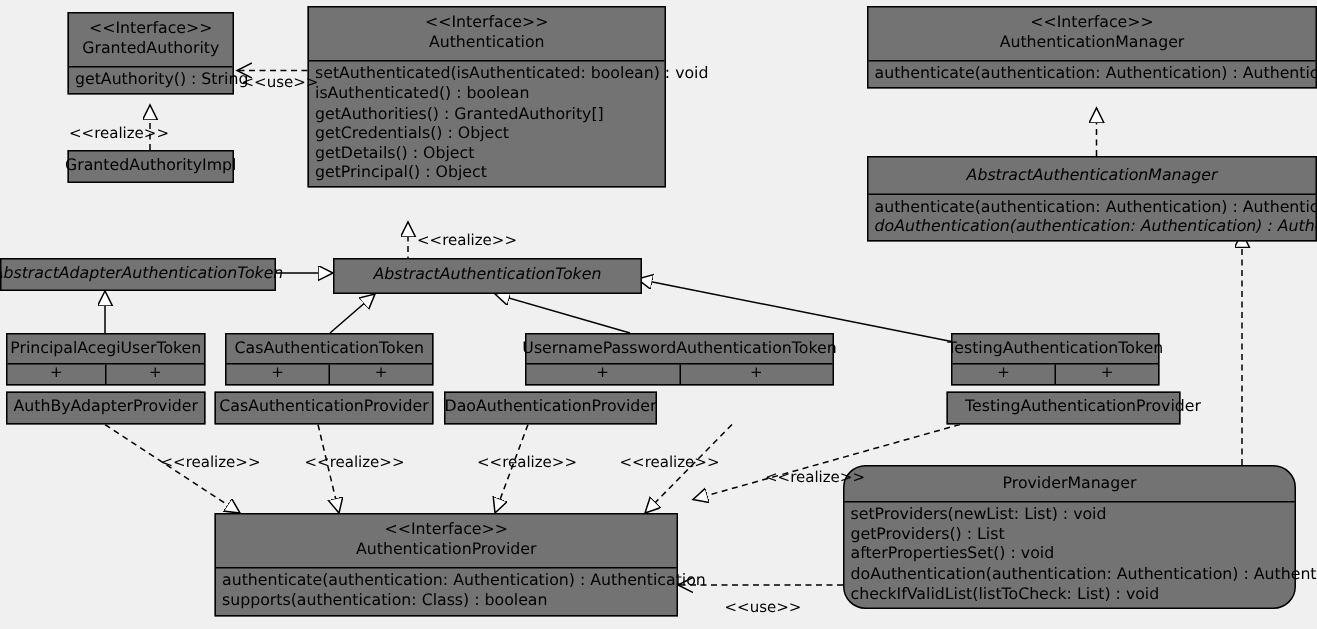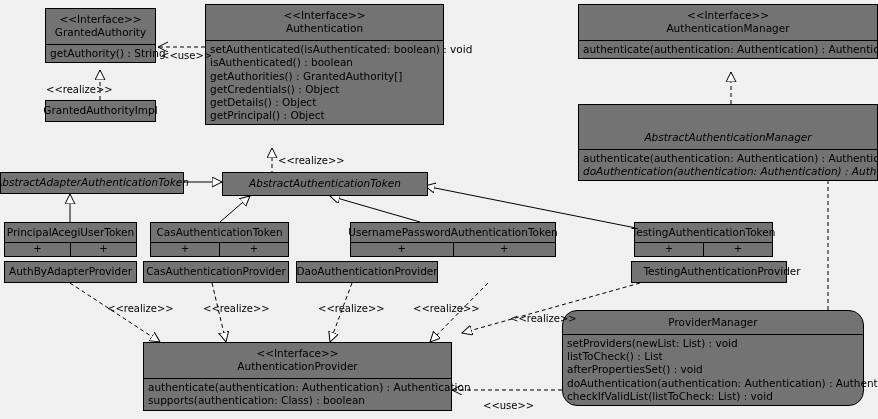--- a/index.html
+++ b/index.html
@@ -182,21 +182,21 @@
       <div class="stereo">&lt;&lt;Interface&gt;&gt;</div>
       <div class="cname">AuthenticationManager</div>
     </div>
     <div class="sect">
       <div class="row">authenticate(authentication: Authentication) : Authentication</div>
     </div>
   </div>
 
   <div class="cls" style="left:578px; top:104px; width:300px;">
     <div class="hdr">
-      <div class="cname italic" style="padding-top:4px;margin-top:20px;">AbstractAuthenticationManager</div>
+      <div class="cname italic" style="padding-top:4px;">AbstractAuthenticationManager</div>
     </div>
     <div class="sect">
       <div class="row">authenticate(authentication: Authentication) : Authentication</div>
       <div class="row italic">doAuthentication(authentication: Authentication) : Authentication</div>
     </div>
   </div>
 
   <div class="cls plain-center" style="left:0px; top:172px; width:184px; height:22px;">
     <div style="font-style:italic;">AbstractAdapterAuthenticationToken</div>
   </div>
@@ -264,21 +264,21 @@
       <div class="row">supports(authentication: Class) : boolean</div>
     </div>
   </div>
 
   <div class="cls" style="left:562px; top:310px; width:302px;border-radius:15px;">
     <div class="hdr">
       <div class="cname" style="padding-top:3px;">ProviderManager</div>
     </div>
     <div class="sect">
       <div class="row">setProviders(newList: List) : void</div>
-      <div class="row">listToCheck() : List</div>
+      <div class="row">getProviders() : List</div>
       <div class="row">afterPropertiesSet() : void</div>
       <div class="row">doAuthentication(authentication: Authentication) : Authentication</div>
       <div class="row">checkIfValidList(listToCheck: List) : void</div>
     </div>
   </div>
 
   <div class="lbl" style="left:161px; top:50px;">&lt;&lt;use&gt;&gt;</div>
   <div class="lbl" style="left:46px; top:84px;">&lt;&lt;realize&gt;&gt;</div>
   <div class="lbl" style="left:278px; top:155px;">&lt;&lt;realize&gt;&gt;</div>
   <div class="lbl" style="left:107px; top:303px;">&lt;&lt;realize&gt;&gt;</div>

